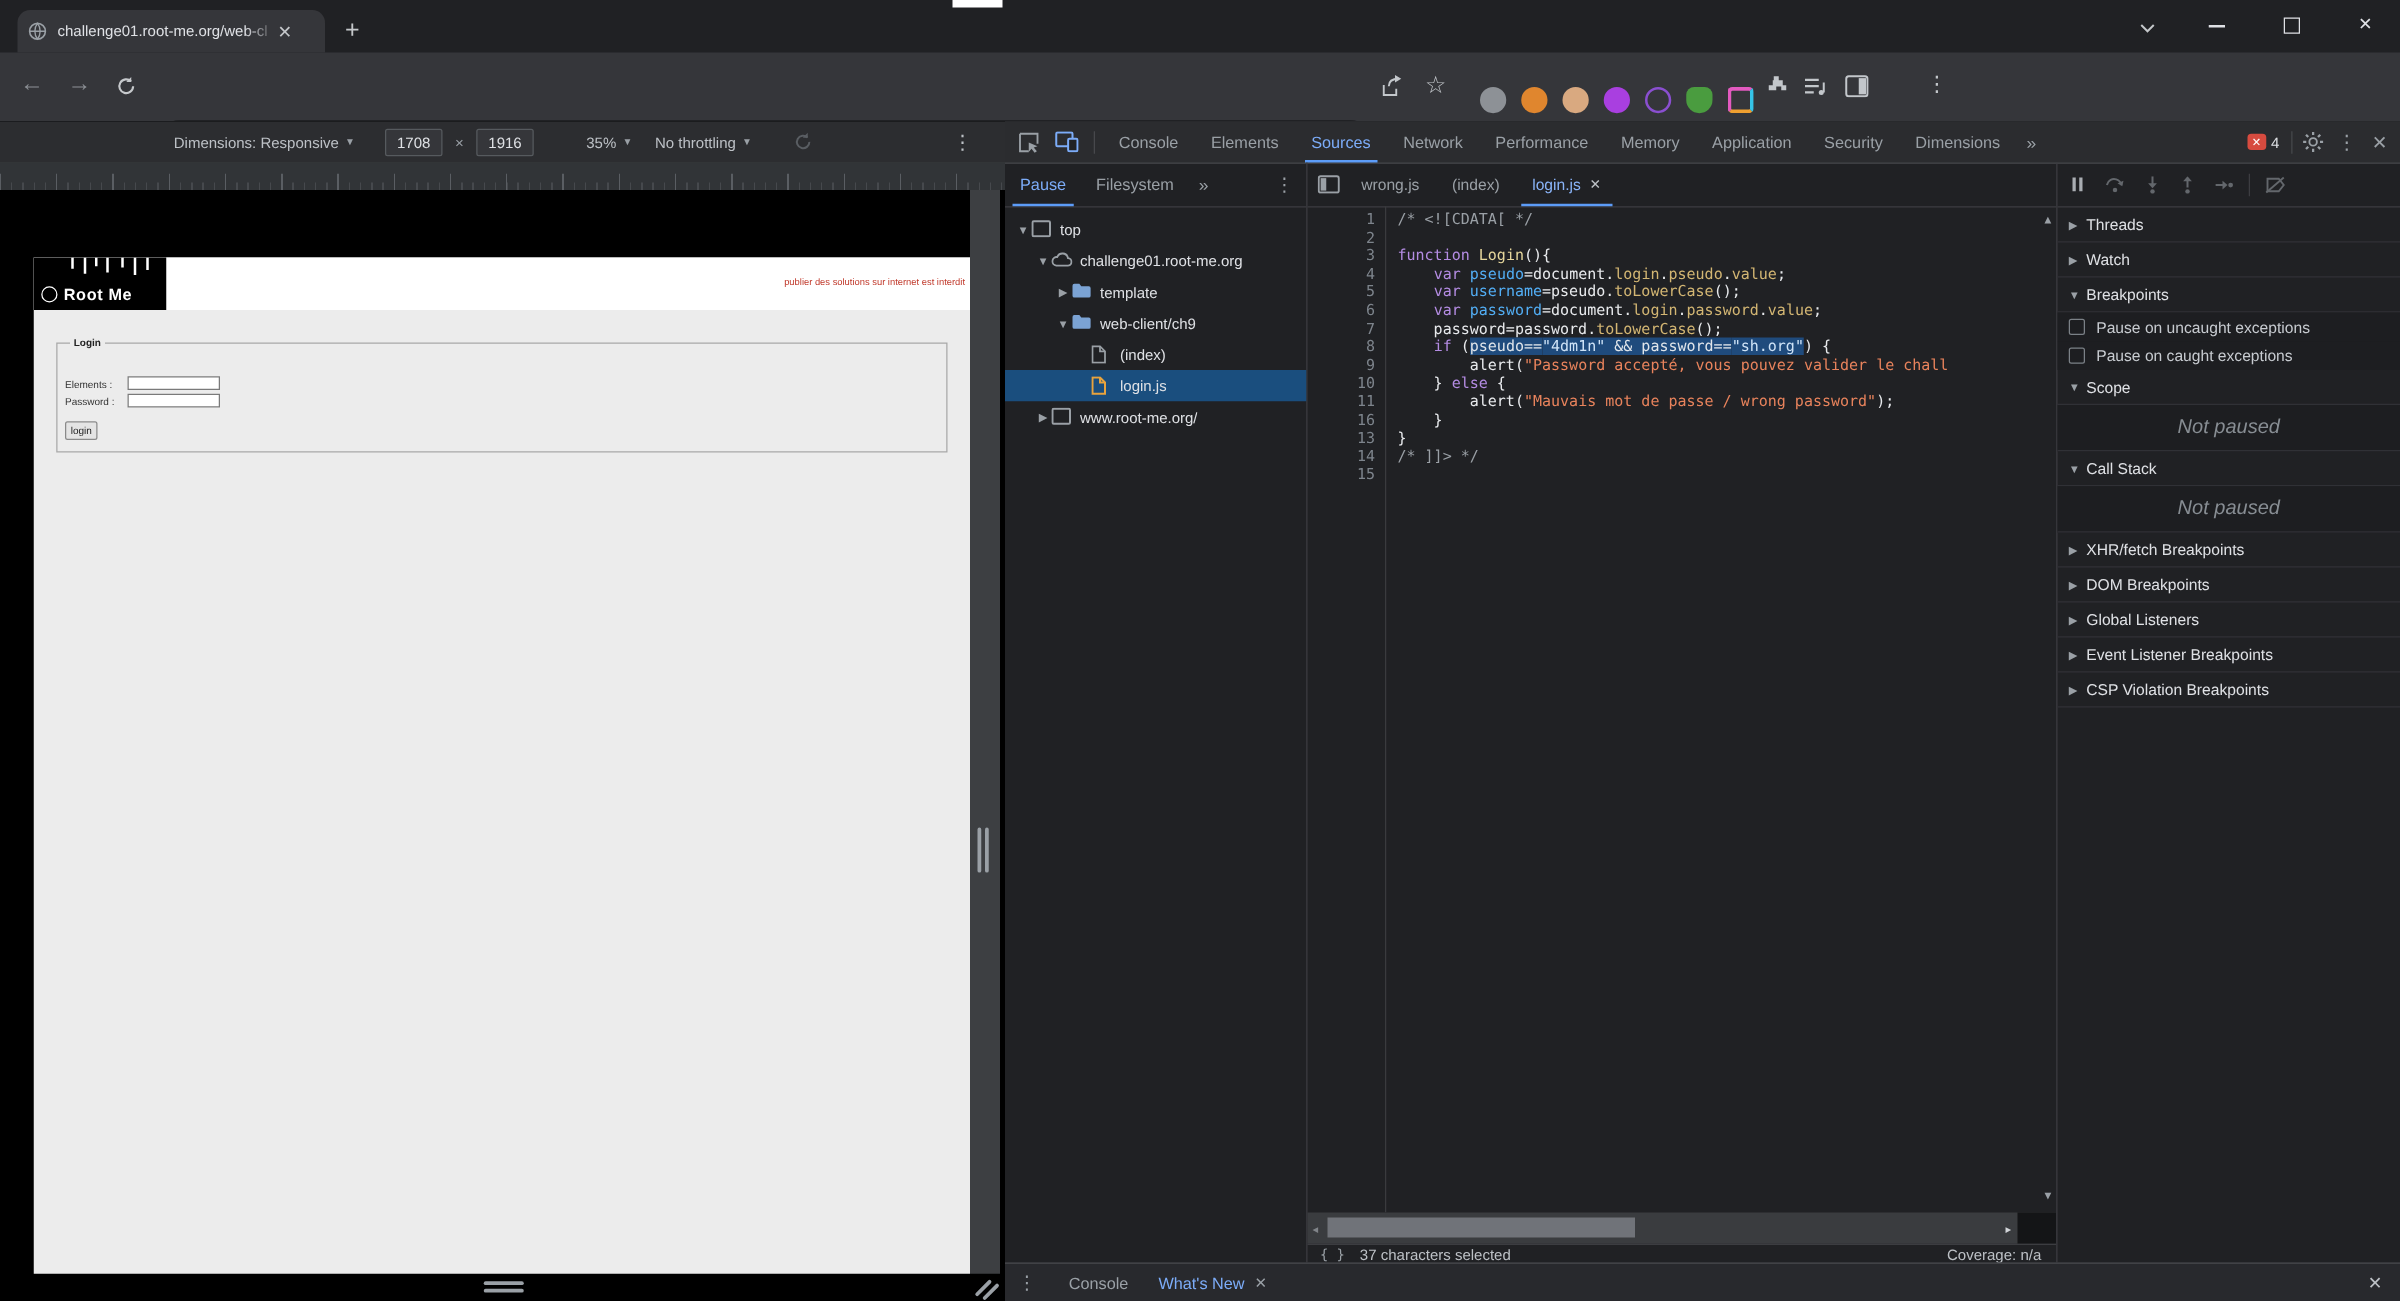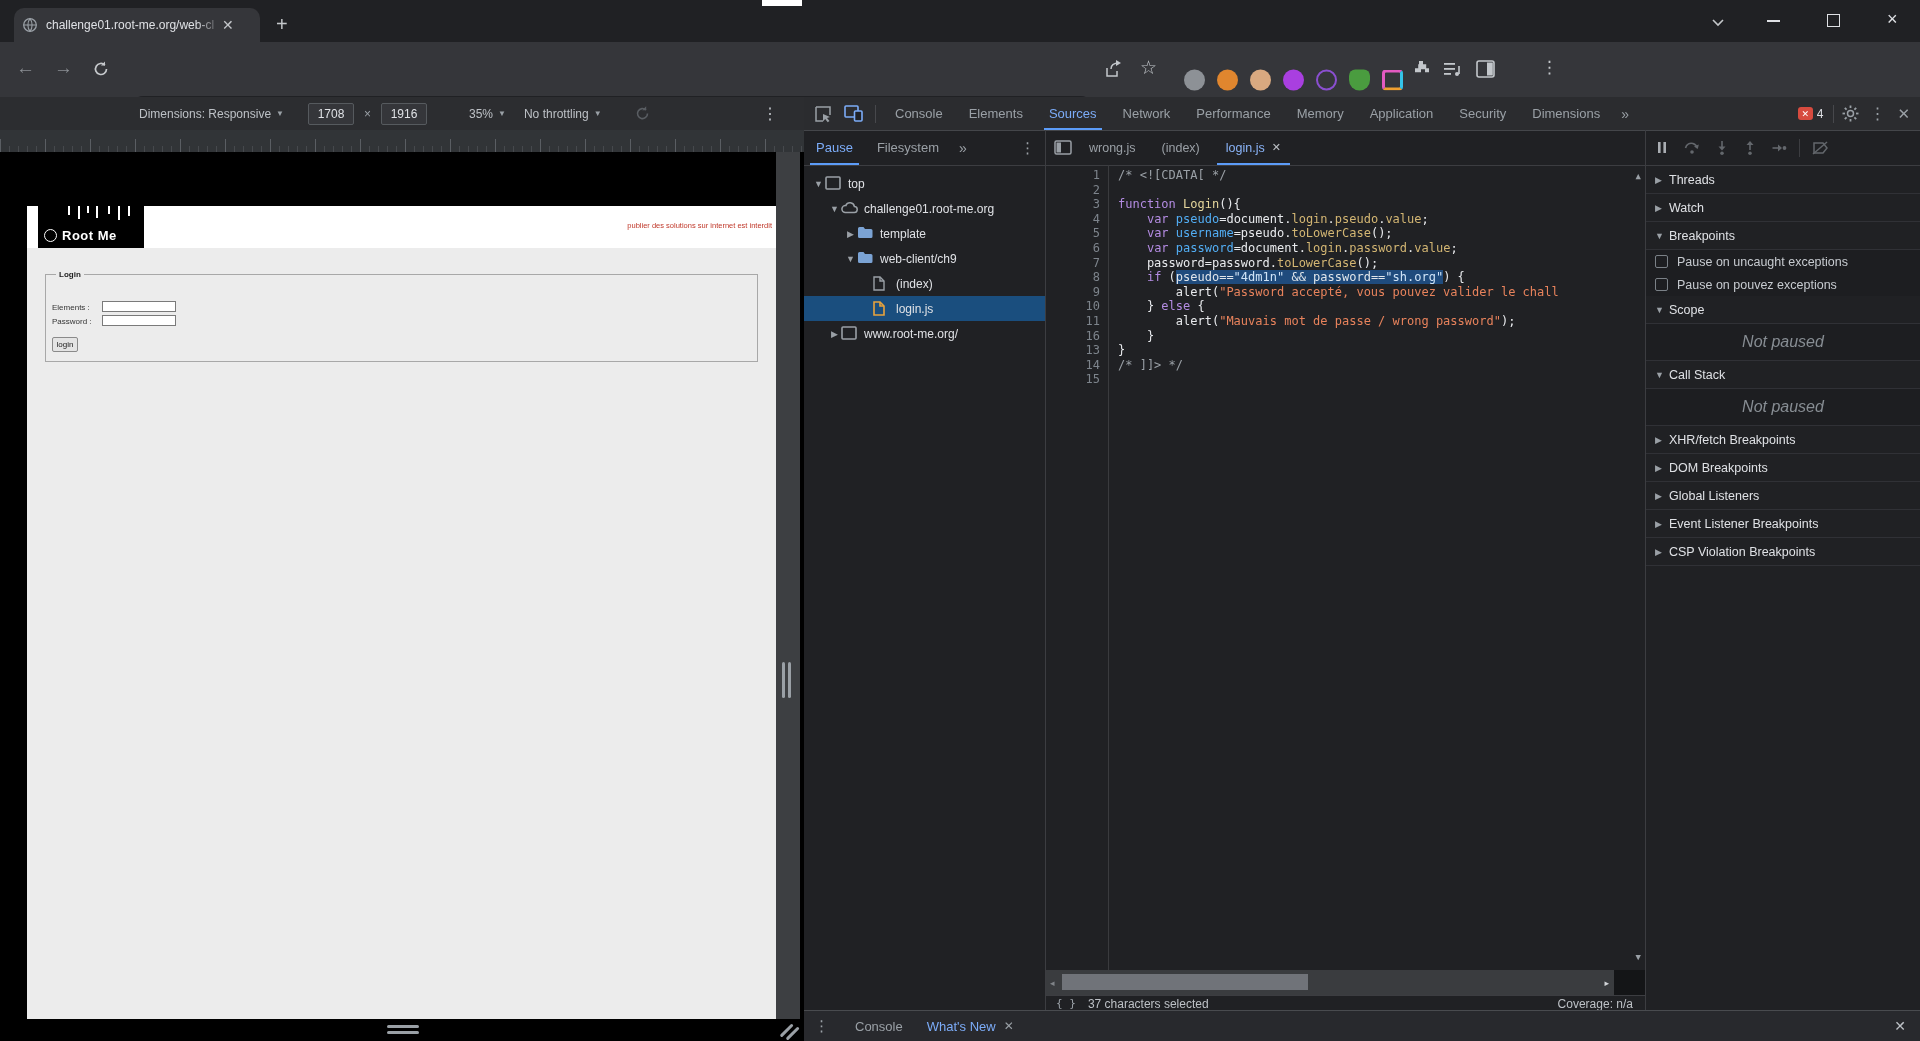--- a/index.html
+++ b/index.html
@@ -36,21 +36,21 @@
                   display:flex;align-items:center;font-size:12px;color:#bdc1c6;}
   .dim-field{width:44px;height:20px;background:#35363a;border:1px solid #565a5e;border-radius:2px;
              color:#dfe1e5;display:flex;align-items:center;justify-content:center;font-size:12px;}
   .caret{font-size:8px;margin-left:5px;color:#9aa0a6;}
   #ruler{left:0;top:33px;width:804px;height:22px;background:#313437;
          background-image:repeating-linear-gradient(90deg,#5a5e63 0 1px,transparent 1px 45px),
                           repeating-linear-gradient(90deg,#46494d 0 1px,transparent 1px 9px);
          background-size:100% 13px,100% 6px;background-position:left bottom,left bottom;background-repeat:no-repeat;}
   #emupage{left:27px;top:109px;width:749px;height:813px;background:#ececec;}
   #page-header{left:0;top:0;width:749px;height:42px;background:#fff;}
-  #logo-box{left:11px;top:0;width:106px;height:42px;background:#000;overflow:hidden;}
+  #logo-box{left:0;top:0;width:106px;height:42px;background:#000;overflow:hidden;}
   .hangbar{position:absolute;top:0;width:2px;background:#fff;}
   #logo-row{position:absolute;left:6px;bottom:5px;display:flex;align-items:center;color:#fff;}
   #logo-circle{width:11px;height:11px;border:1.5px solid #fff;border-radius:50%;margin-right:5px;}
   #logo-text{font-size:13px;font-weight:bold;letter-spacing:.5px;color:#fff;}
   #banner-text{position:absolute;right:4px;top:15px;font-size:7.5px;color:#c0392b;}
   #login-fieldset{left:18px;top:68px;width:711px;height:86px;border:1px solid #a8a8a8;}
   #login-legend{position:absolute;left:10px;top:-5px;background:#ececec;padding:0 3px;font-size:8px;color:#222;font-weight:bold;}
   .form-label{font-size:8px;color:#333;}
   .form-input{position:absolute;width:74px;height:11px;background:#fff;border:1px solid #7a7a7a;box-sizing:border-box;}
   #login-btn{position:absolute;left:6px;top:62px;width:24px;height:13px;font-size:8px;color:#222;background:#e4e4e4;
@@ -516,21 +516,21 @@
           <div class="dbg-section-header">
             <span class="dbg-arrow">▼</span>
             <span>Breakpoints</span>
           </div>
           <div class="dbg-check-row">
             <span class="checkbox"></span>
             <span>Pause on uncaught exceptions</span>
           </div>
           <div class="dbg-check-row">
             <span class="checkbox"></span>
-            <span>Pause on pouvez exceptions</span>
+            <span>Pause on caught exceptions</span>
           </div>
           <div class="dbg-section-header">
             <span class="dbg-arrow">▼</span>
             <span>Scope</span>
           </div>
           <div class="dbg-message">Not paused</div>
           <div class="dbg-section-header">
             <span class="dbg-arrow">▼</span>
             <span>Call Stack</span>
           </div>

